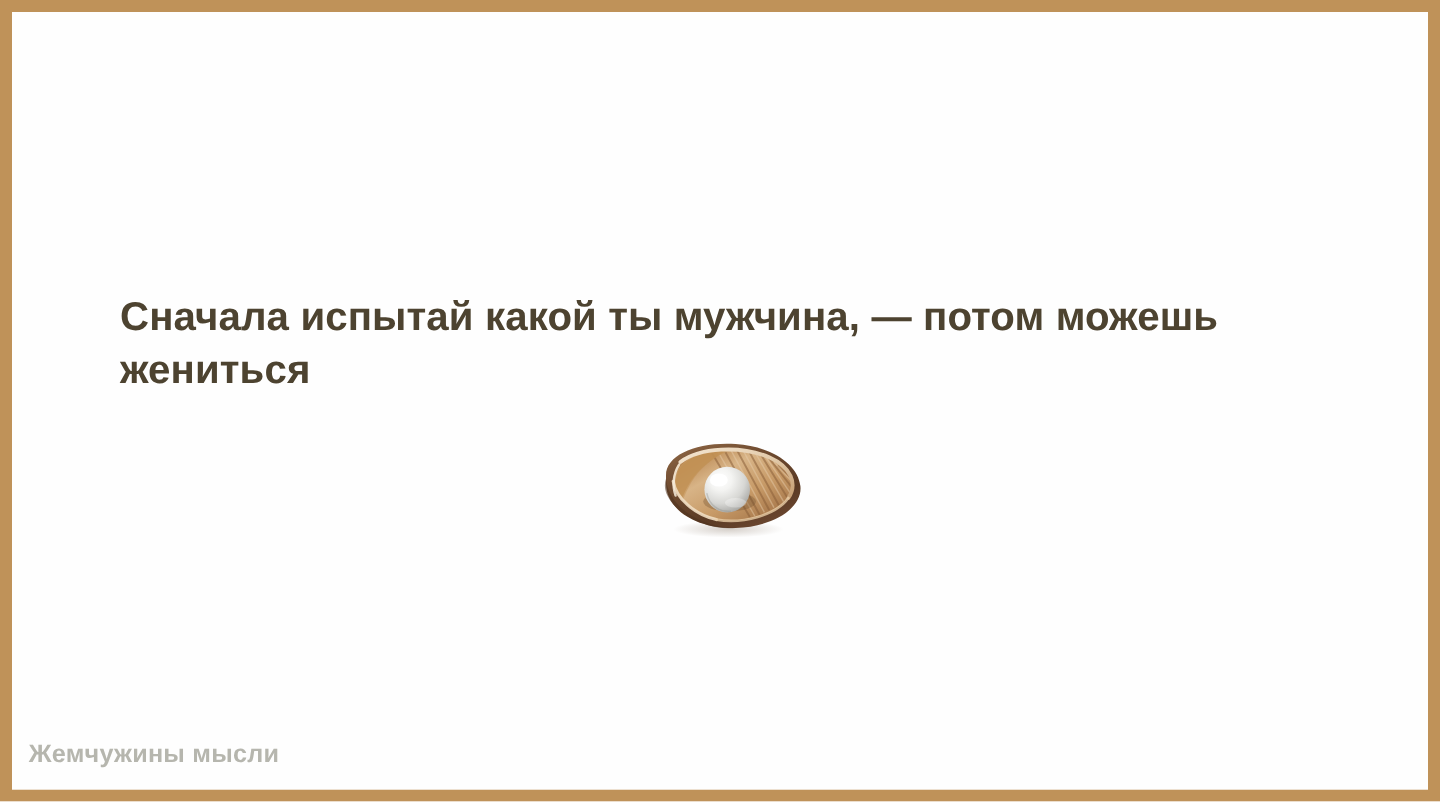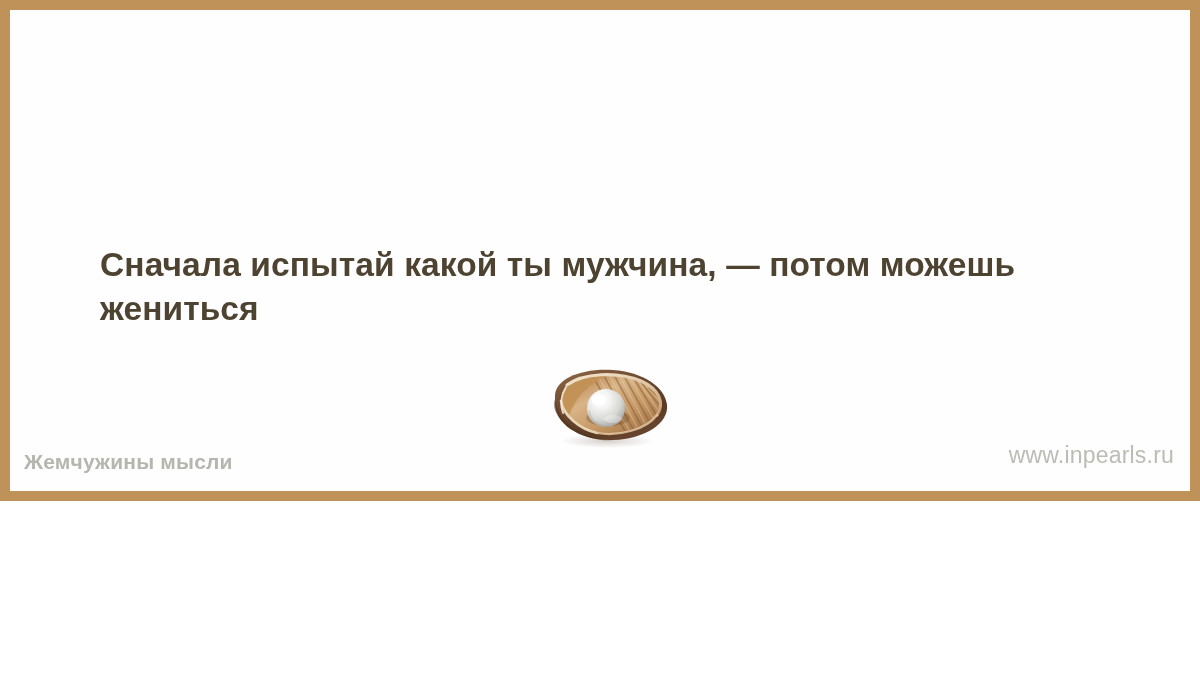--- a/index.html
+++ b/index.html
@@ -8,21 +8,21 @@
     padding: 0;
     background: #ffffff;
   }
   body {
     font-family: "Liberation Sans", sans-serif;
   }
 
   .card {
     position: relative;
     width: 1200px;
-    height: 501px;
+    height: 668px;
     box-sizing: border-box;
     background: #ffffff;
     border: 10px solid #bf9259;
     overflow: hidden;
   }
 
   .card-inner {
     position: relative;
     width: 100%;
     height: 100%;
@@ -193,17 +193,16 @@
 
         <circle cx="65" cy="45" r="19" fill="url(#pearlGrad)"></circle>
         <ellipse cx="58" cy="37" rx="7.5" ry="5.5" fill="#ffffff" opacity="0.92"></ellipse>
         <ellipse cx="72" cy="56" rx="9" ry="4" fill="#ffffff" opacity="0.3"></ellipse>
         <path d="M48,48 C50,58 58,64 68,63" fill="none" stroke="#8e8e88" stroke-width="1.2" opacity="0.35"></path>
       </svg>
     </div>
 
     <div class="footer">
       <div class="footer-brand">Жемчужины мысли</div>
-      <div class="footer-url">www.inpearls.ru</div>
     </div>
 
   </div>
 </div>
 
 </body></html>

